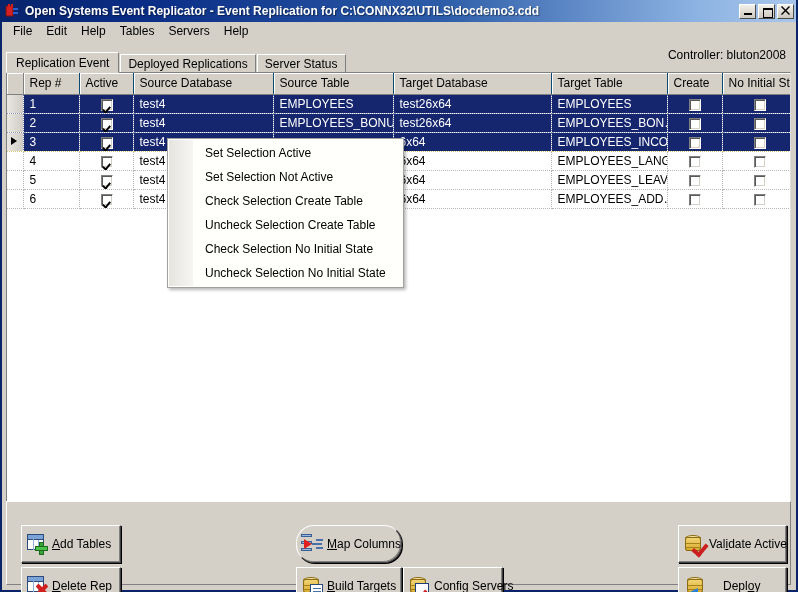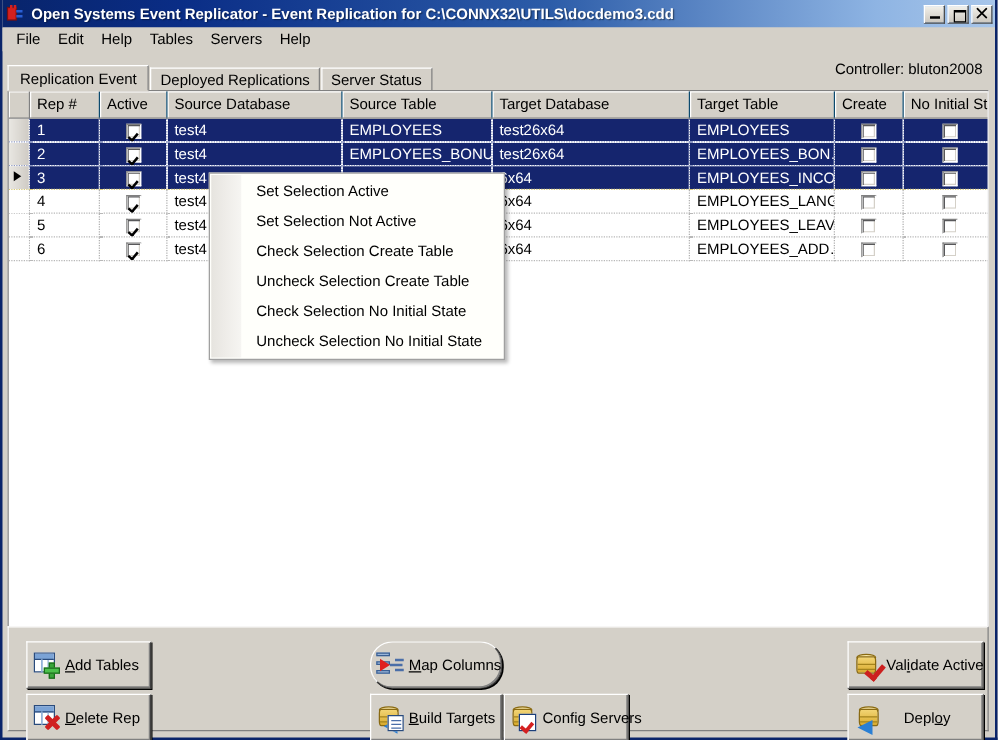--- a/index.html
+++ b/index.html
@@ -205,20 +205,21 @@
   .btn {
     position: absolute;
     background: #d4d0c8;
     border: 1px solid #ffffff;
     border-right-color: #404040; border-bottom-color: #404040;
     box-shadow: inset -1px -1px 0 #808080, 1px 1px 0 #000000;
     display: flex; align-items: center;
     font-size: 12px; color: #000;
     cursor: default;
     padding-left: 4px;
+    margin-top: 12px;
   }
   .btn .bicon { flex: 0 0 auto; width: 22px; height: 22px; position: relative; margin-right: 4px; }
   .btn .blabel { white-space: nowrap; }
   .ul { text-decoration: underline; }
 
   
   .grid-ico { position:absolute; left:1px; top:1px; width:17px; height:16px; background:#ffffff; border:1px solid #2a4b7c; }
   .grid-ico::before { content:""; position:absolute; left:0; top:0; right:0; height:4px; background:#7ba3d6; border-bottom:1px solid #2a4b7c; }
   .grid-ico::after {
     content:""; position:absolute; left:5px; top:5px; width:1px; height:10px; background:#8fb0d8;

